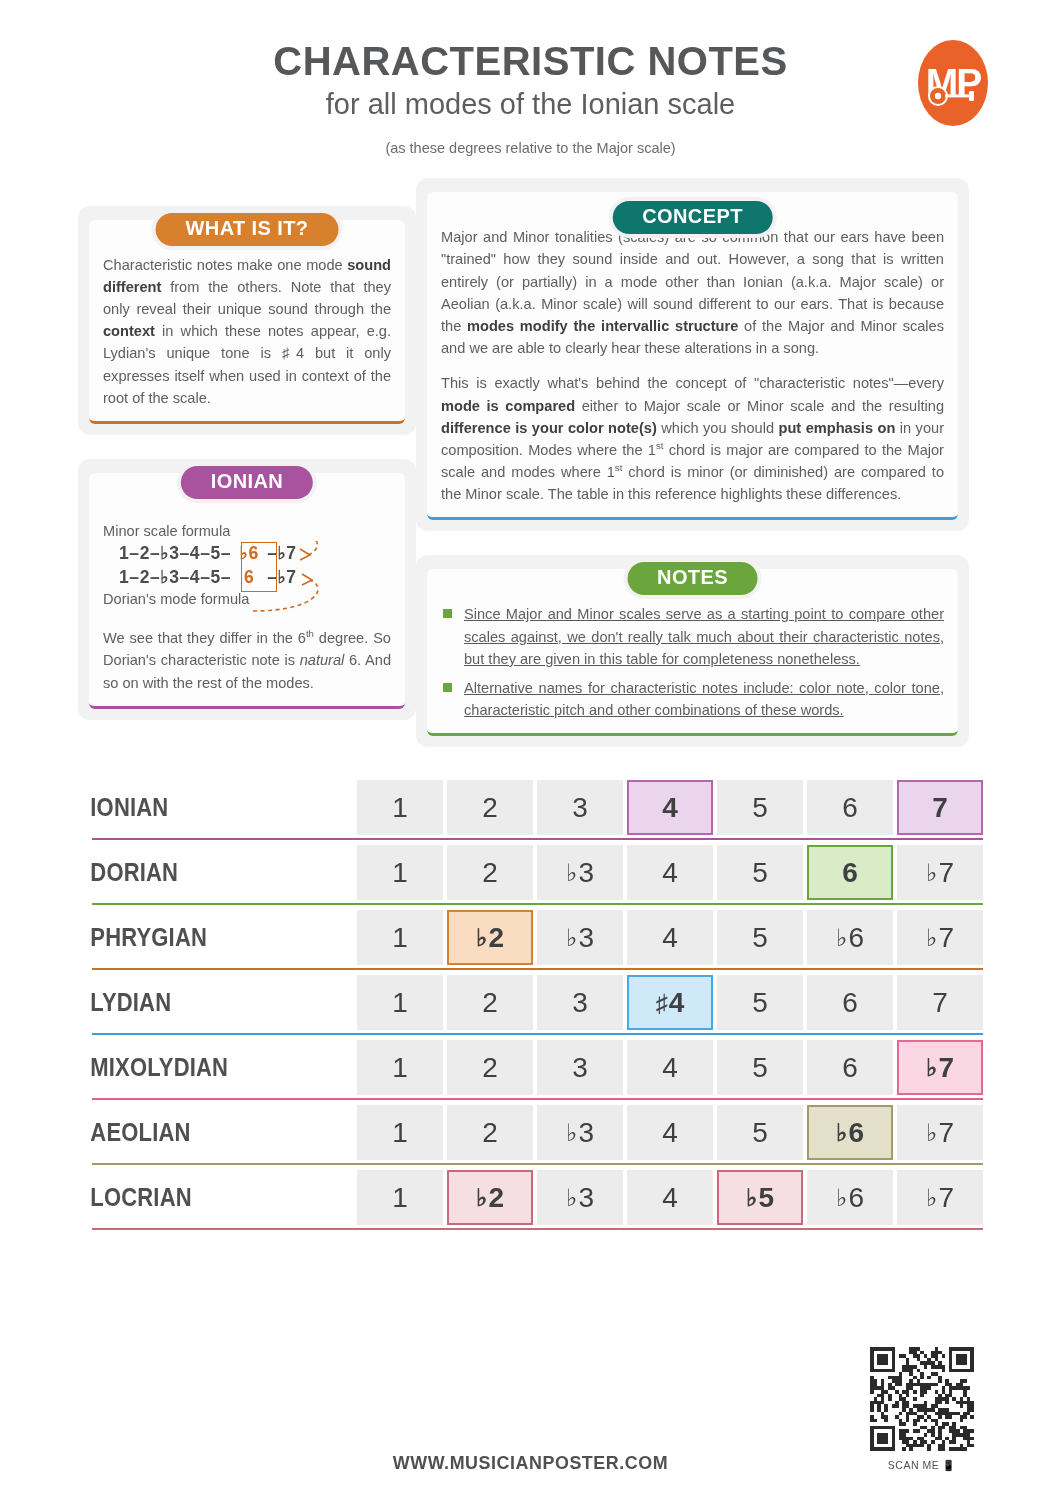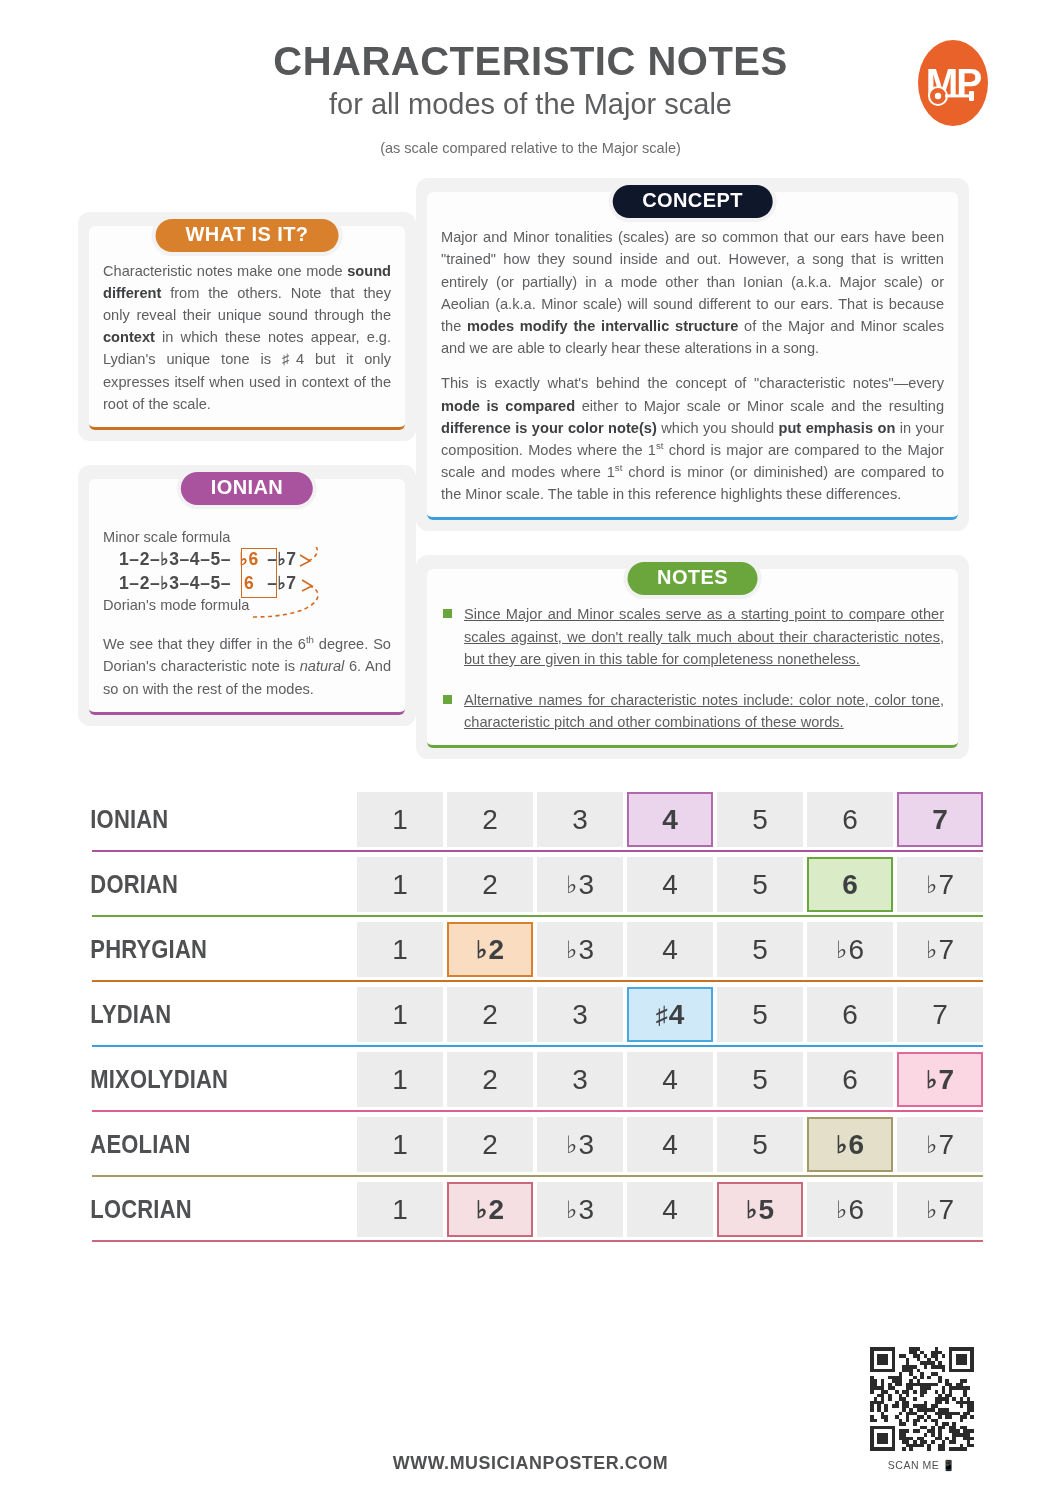--- a/index.html
+++ b/index.html
@@ -82,36 +82,36 @@
     color:#5d5e60;
     text-align:justify;
     text-justify:inter-word;
   }
   .card-inner p + p { margin-top:13px; }
   .card-inner b { color:#3f4042; font-weight:bold; }
   sup { font-size:0.66em; vertical-align:super; }
 
   
   .bg-orange { background:#d9802c; }
-  .bg-blue   { background:#0f172a; }
+  .bg-blue   { background:#0f766e;margin-top:16px; }
   .bg-purple { background:#a9539e; }
   .bg-green  { background:#6aa63b; }
   .bd-orange { border-bottom-color:#c9721f; }
   .bd-blue   { border-bottom-color:#3a9fdc; }
   .bd-purple { border-bottom-color:#a9539e; }
   .bd-green  { border-bottom-color:#6aa63b; }
 
   
   ul.notes-list { list-style:none;text-decoration:underline; }
   ul.notes-list li {
     position:relative; padding-left:23px;
     font-size:14.6px; line-height:1.52; color:#5d5e60;
     text-align:justify;
   }
-  ul.notes-list li + li { margin-top:19px; }
+  ul.notes-list li + li { margin-top:7px; }
   ul.notes-list li .sq {
     position:absolute; left:2px; top:6px;
     width:9px; height:9px; background:#6aa63b;
   }
 
   
   .formula-wrap { margin-top:16px; position:relative; padding-bottom:4px; }
   .formula-label { font-size:14.6px; color:#5d5e60; }
   .formula-label.second { margin-top:1px; }
   .formula-rows { margin:2px 0 2px 0; padding-left:16px; position:relative; }
@@ -178,22 +178,22 @@
   }
   .qr-block { position:absolute; right:80px; bottom:28px; text-align:center; width:118px;}
   .qr { width:104px; height:104px; margin:0 auto; }
   .qr-label { font-size:10.5px; color:#4f5052; letter-spacing:0.5px; margin-top:4px; }
 </style>
 </head>
 <body>
 
 <div class="header">
   <div class="title-main">CHARACTERISTIC NOTES</div>
-  <div class="title-sub">for all modes of the Major scale</div>
-  <div class="title-note">(as scale compared relative to the Major scale)</div>
+  <div class="title-sub">for all modes of the Ionian scale</div>
+  <div class="title-note">(as these degrees relative to the Major scale)</div>
 
   <div class="logo">
     <div class="logo-circle">
       <div class="logo-letters">MP</div>
       <svg class="logo-guitar" viewBox="0 0 48 22">
         <ellipse cx="10" cy="12" rx="9" ry="9" fill="#e8622a" stroke="#fff" stroke-width="2"></ellipse>
         <circle cx="10" cy="12" r="3.2" fill="#fff"></circle>
         <rect x="17" y="10.4" width="26" height="3" fill="#fff"></rect>
         <rect x="41" y="7" width="5" height="10" rx="1.2" fill="#fff"></rect>
       </svg>

